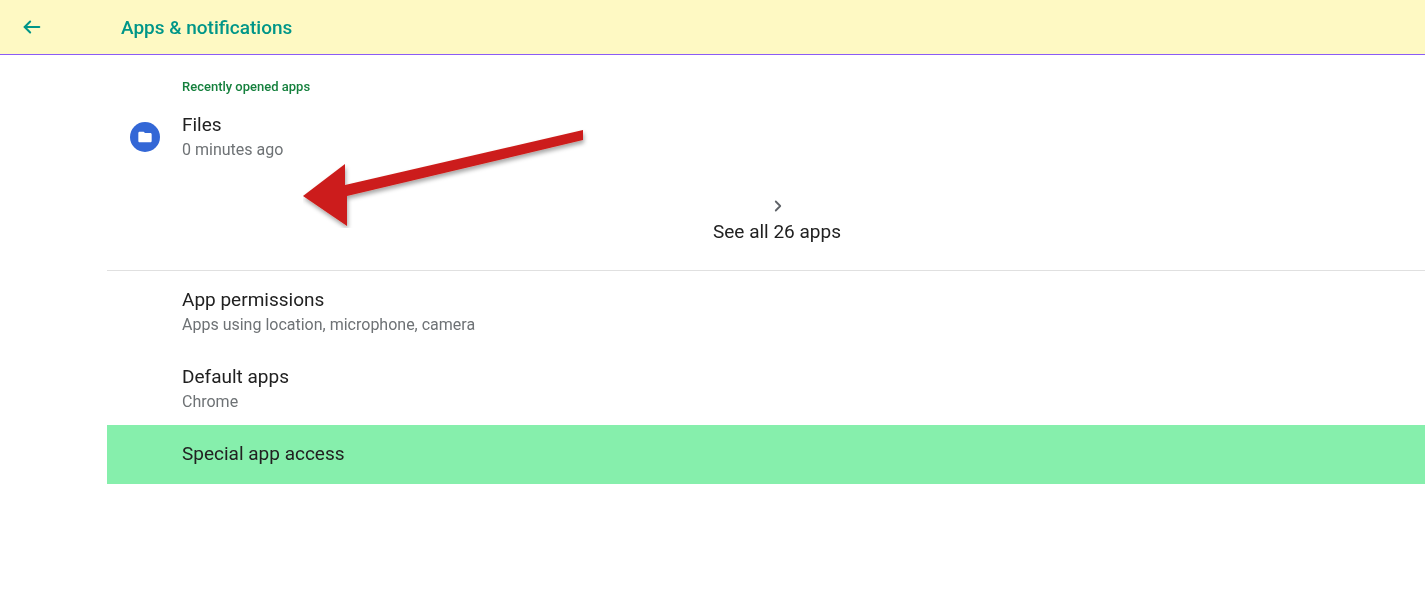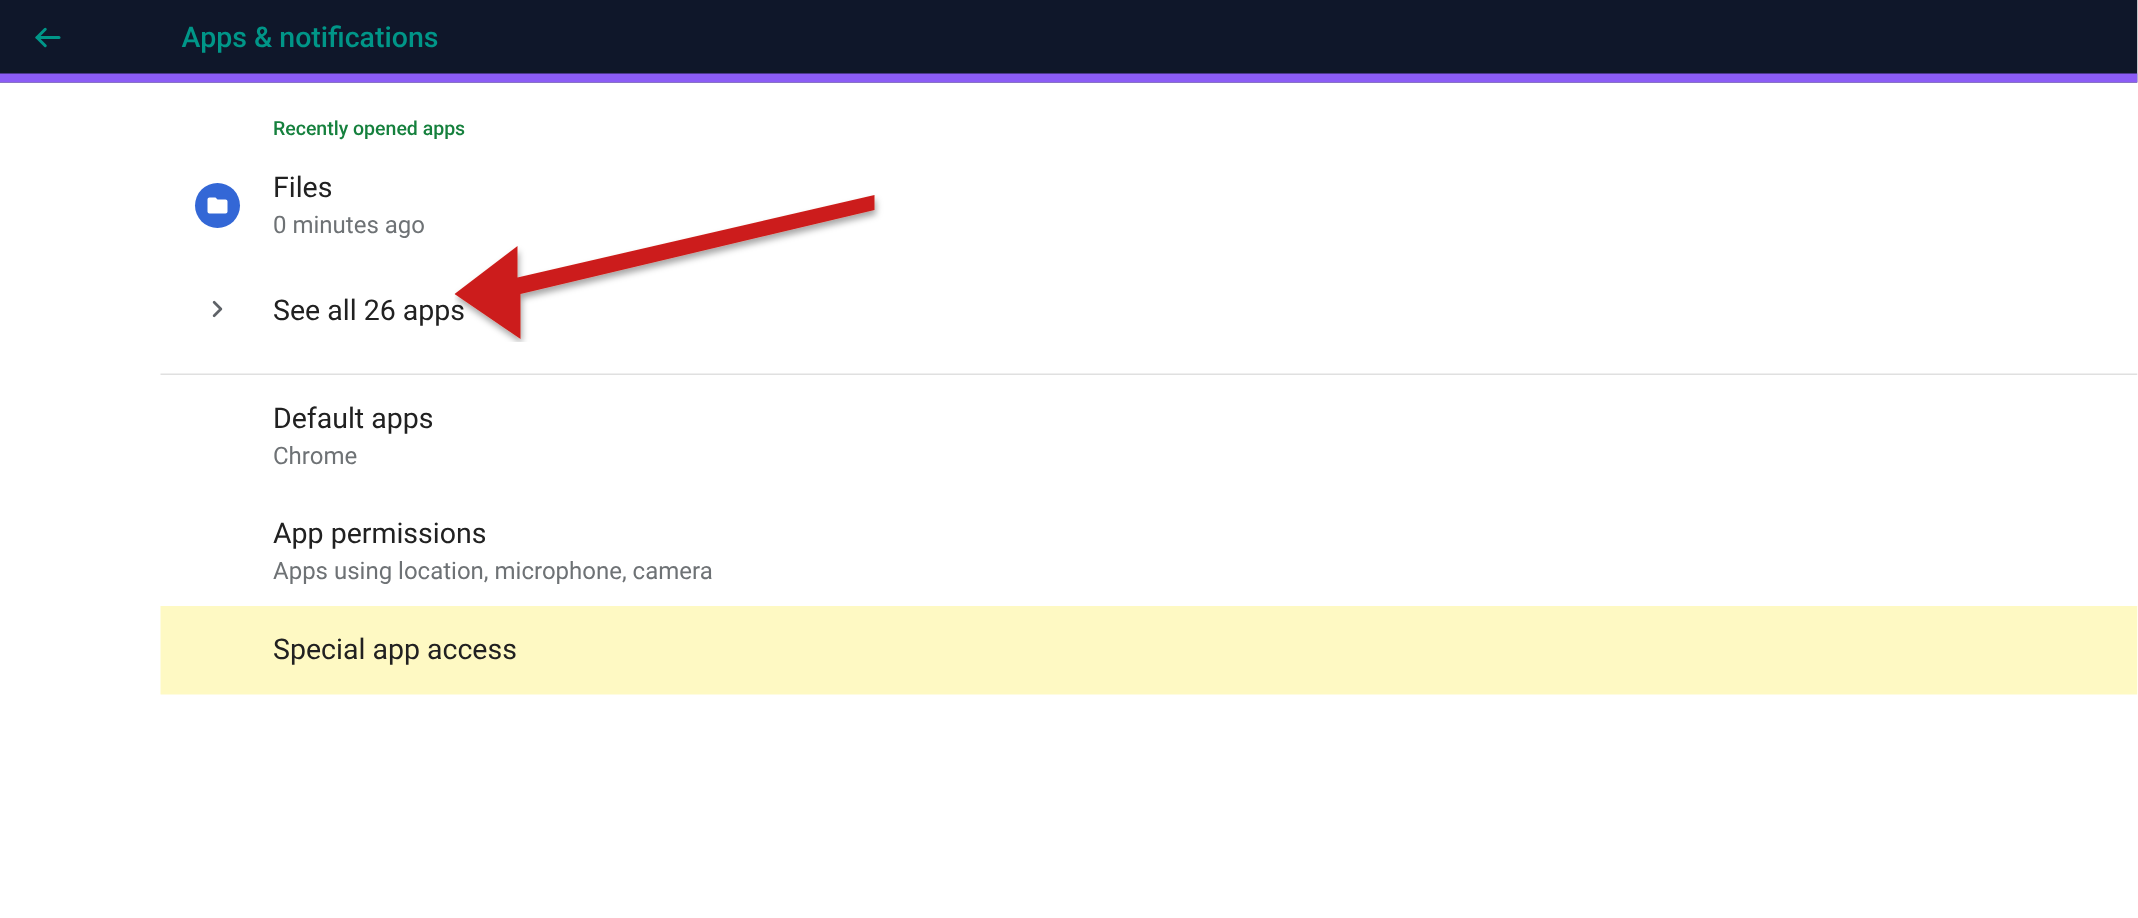--- a/index.html
+++ b/index.html
@@ -9,22 +9,22 @@
       font-family: Roboto, "Segoe UI", Arial, sans-serif;
     }
     body {
       background: #fff;
       width: 1425px;
       height: 612px;
       overflow: hidden;
     }
     .header {
       height: 55px;
-      background: #0f172a;
-      border-bottom: 6px solid #8b5cf6;
+      background: #fef9c3;
+      border-bottom: 1px solid #8b5cf6;
       display: flex;
       align-items: center;
       padding-left: 20px;
     }
     .back-btn {
       width: 24px;
       height: 24px;
       display: flex;
       align-items: center;
       justify-content: center;
@@ -96,21 +96,21 @@
     }
     .divider {
       height: 1px;
       background: #e0e0e0;
       margin-top: 10px;
     }
     .row-padded-noicon .row-text {
       padding-left: 75px;
     }
     .row.highlight {
-      background: #fef9c3;
+      background: #86efac;
     }
     .content .row {
       margin-right: 0;
     }
     .arrow-annotation {
       position: absolute;
       pointer-events: none;
       left: 303px;
       top: 128px;
     }
@@ -139,45 +139,45 @@
           <path d="M10 4H4c-1.1 0-2 .9-2 2v12c0 1.1.9 2 2 2h16c1.1 0 2-.9 2-2V8c0-1.1-.9-2-2-2h-8l-2-2z"></path>
         </svg>
       </div>
     </div>
     <div class="row-text">
       <div class="row-title">Files</div>
       <div class="row-sub">0 minutes ago</div>
     </div>
   </div>
 
-  <div class="row" style="padding-top:18px;padding-bottom:18px;">
+  <div class="row" style="padding-top:18px;padding-bottom:18px;flex-direction:column;">
     <div class="row-icon">
       <svg width="18" height="18" viewBox="0 0 24 24" fill="none" stroke="currentColor" stroke-width="2.4" stroke-linecap="round" stroke-linejoin="round">
         <polyline points="9 18 15 12 9 6"></polyline>
       </svg>
     </div>
     <div class="row-text">
       <div class="row-title">See all 26 apps</div>
     </div>
   </div>
 
   <div class="divider"></div>
 
 
   <div class="row row-padded-noicon" style="padding-top:18px;">
     <div class="row-text">
-      <div class="row-title">Default apps</div>
-      <div class="row-sub">Chrome</div>
+      <div class="row-title">App permissions</div>
+      <div class="row-sub">Apps using location, microphone, camera</div>
     </div>
   </div>
 
   <div class="row row-padded-noicon" style="padding-top:18px;">
     <div class="row-text">
-      <div class="row-title">App permissions</div>
-      <div class="row-sub">Apps using location, microphone, camera</div>
+      <div class="row-title">Default apps</div>
+      <div class="row-sub">Chrome</div>
     </div>
   </div>
 
   <div class="row row-padded-noicon highlight" style="padding-top:18px;padding-bottom:20px;">
     <div class="row-text">
       <div class="row-title">Special app access</div>
     </div>
   </div>
 
 </div>

